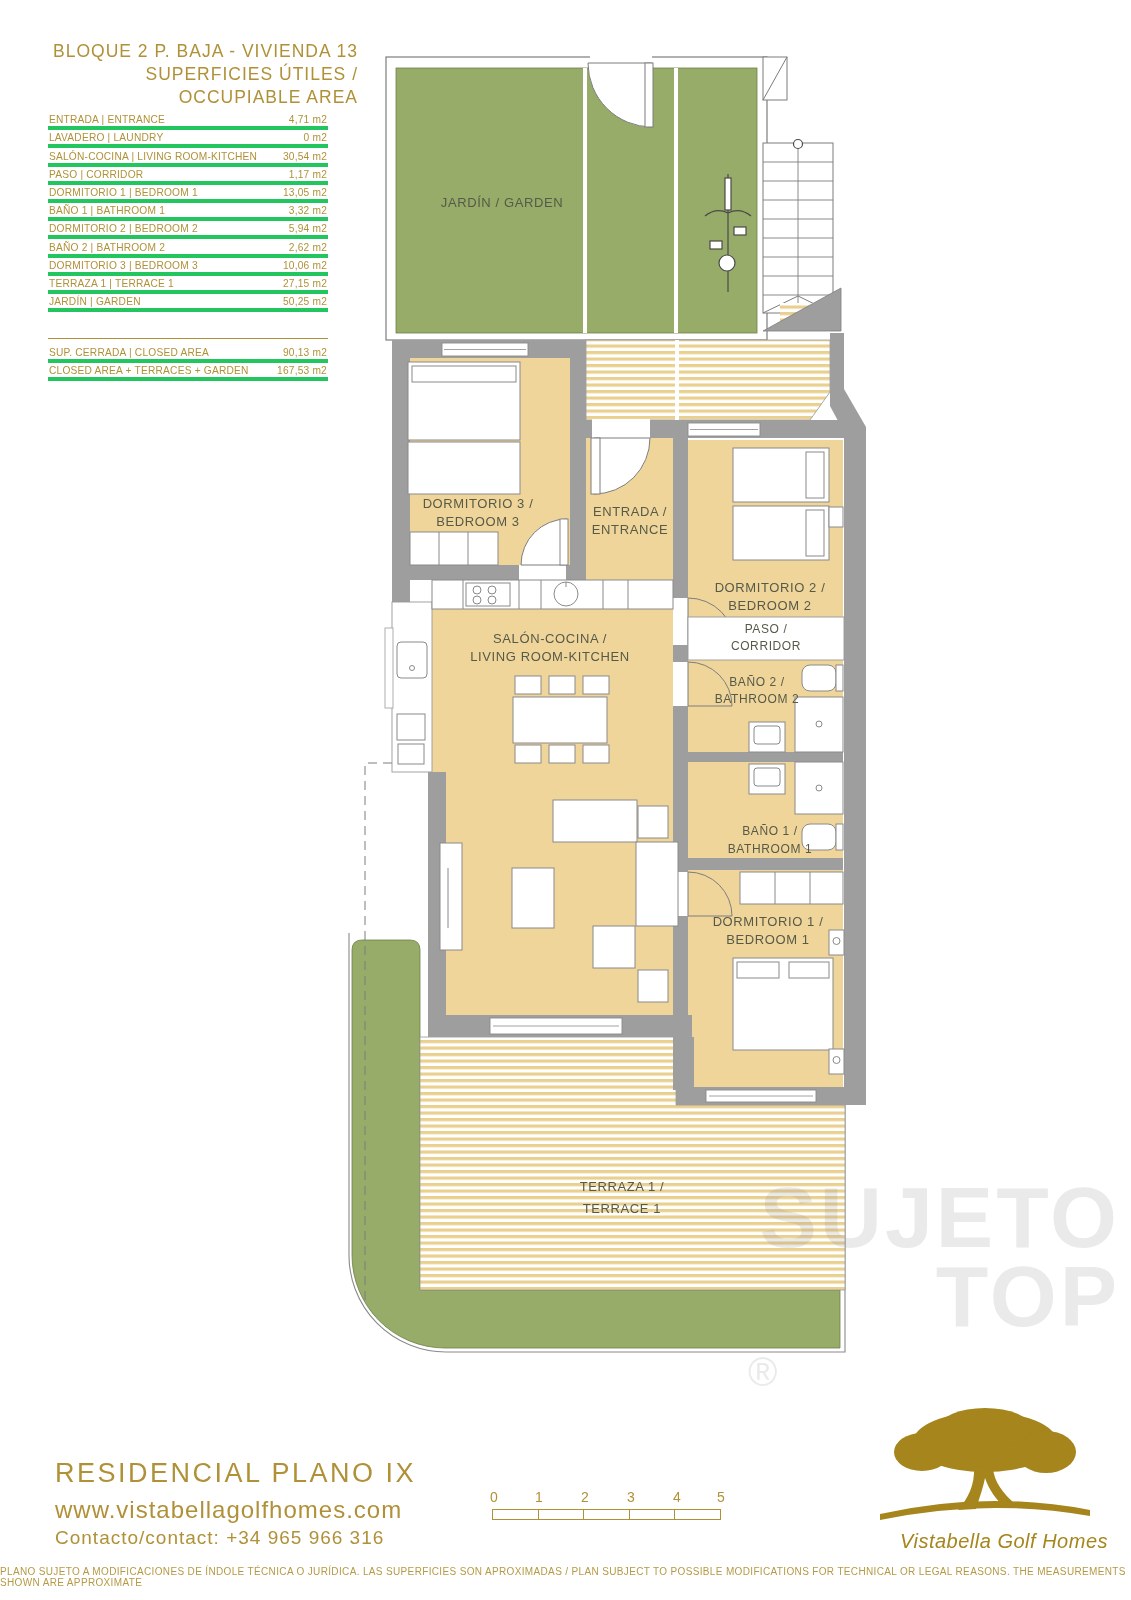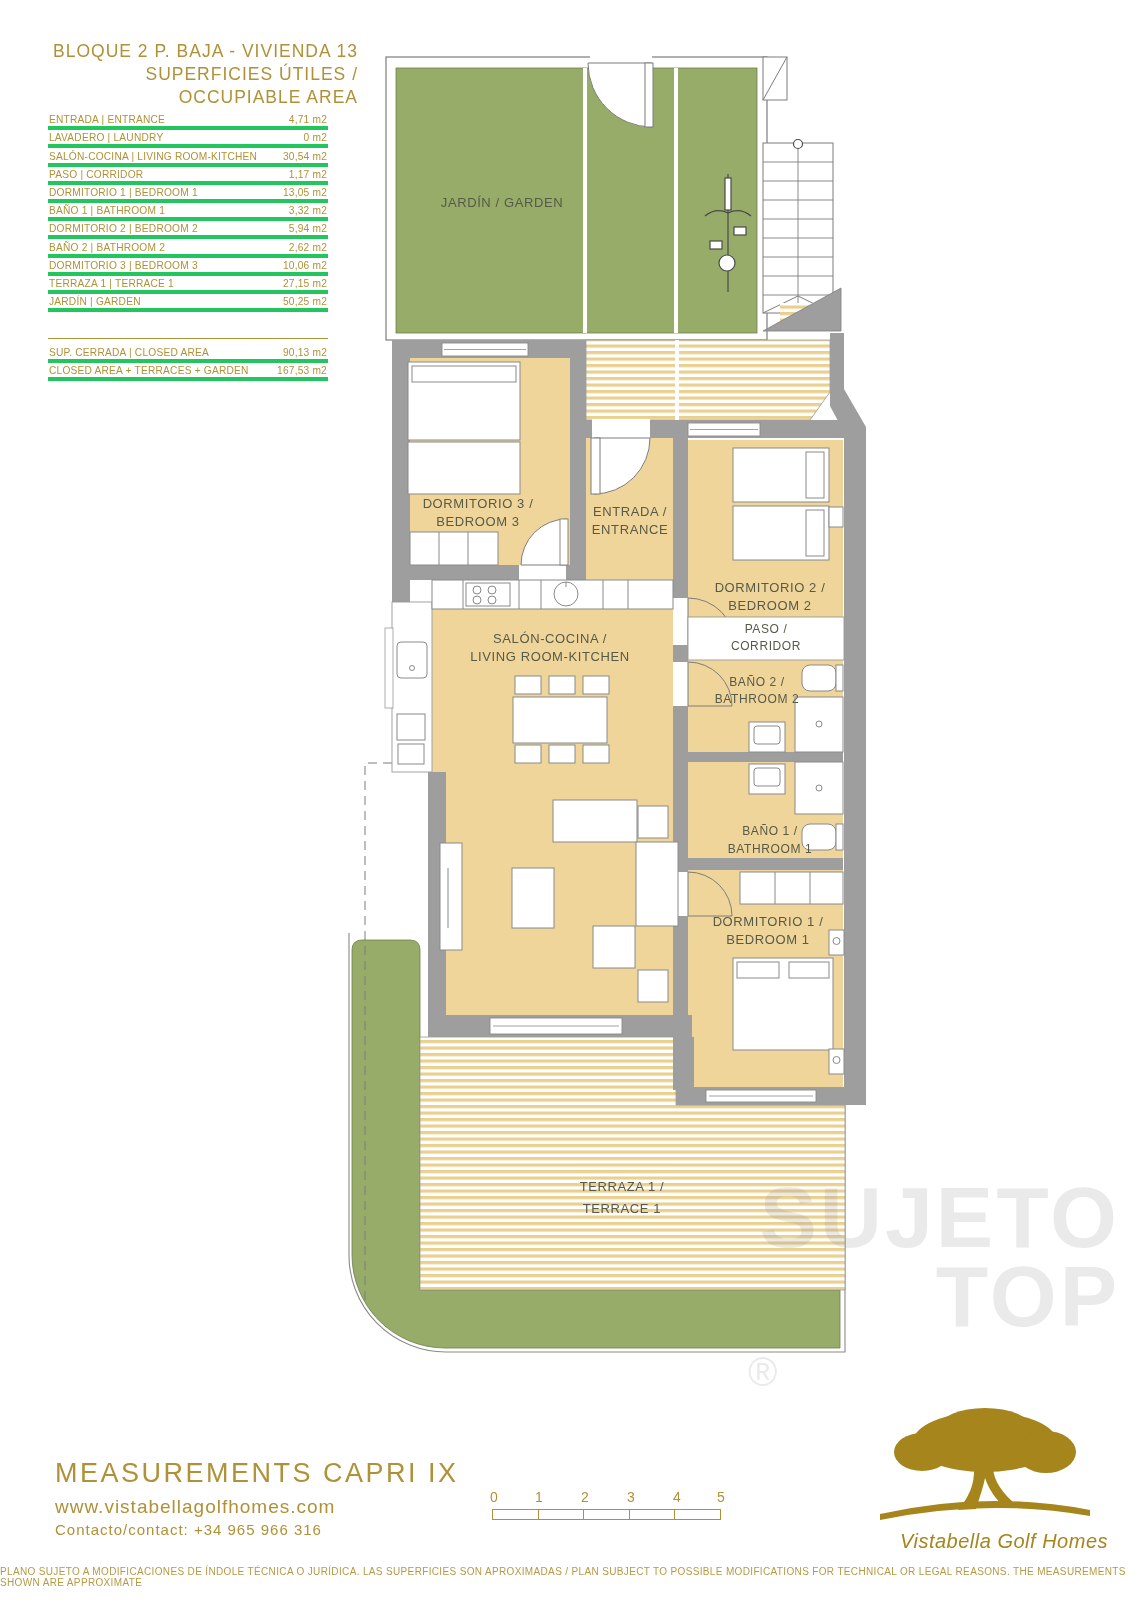--- a/index.html
+++ b/index.html
@@ -23,22 +23,22 @@
   .rlabel-s{font-size:12px;}
   
   .watermark{position:absolute;left:700px;top:1178px;width:420px;text-align:right;
         font-size:86px;font-weight:700;line-height:.92;letter-spacing:3px;
         color:rgba(150,150,150,0.20);pointer-events:none;}
   .watermark .reg{position:absolute;left:48px;top:176px;font-size:40px;font-weight:400;
         letter-spacing:0;}
   
   .footer-left{position:absolute;left:55px;top:1458px;color:#B09138;}
   .footer-left .proj{font-size:27px;letter-spacing:2.5px;}
-  .footer-left .web{font-size:19px;letter-spacing:1px;margin-top:7px;}
-  .footer-left .contact{font-size:15px;letter-spacing:1px;margin-top:3px;}
+  .footer-left .web{font-size:24px;letter-spacing:1px;margin-top:7px;}
+  .footer-left .contact{font-size:19px;letter-spacing:1px;margin-top:3px;}
   .scalebar{position:absolute;left:492px;top:1489px;width:231px;height:34px;color:#B09138;}
   .scalebar .num{position:absolute;top:0;font-size:14px;transform:translateX(-50%);}
   .scalebar .bar{position:absolute;left:0;top:20px;width:229px;height:11px;display:flex;}
   .scalebar .cell{flex:1;border:1px solid #B09138;border-left:none;}
   .scalebar .cell:first-child{border-left:1px solid #B09138;}
   .logo{position:absolute;left:862px;top:1392px;width:246px;text-align:right;font-style:italic;}
   .logo .brand{color:#A5851C;font-size:20px;letter-spacing:.5px;margin-top:2px;}
   .disclaimer{position:absolute;left:0;top:1566px;width:1131px;
         color:#B59A45;font-size:10px;letter-spacing:.35px;}
 </style>
@@ -365,21 +365,21 @@
     </g>
   </svg>
 
   <div class="watermark">
     <div>SUJETO</div>
     <div>TOP</div>
     <span class="reg">®</span>
   </div>
 
   <div class="footer-left">
-    <div class="proj">MEASUREMENTS CAPRI IX</div>
+    <div class="proj">RESIDENCIAL PLANO IX</div>
     <div class="web">www.vistabellagolfhomes.com</div>
     <div class="contact">Contacto/contact: +34 965 966 316</div>
   </div>
 
   <div class="scalebar">
     <span class="num" style="left:2px">0</span>
     <span class="num" style="left:47px">1</span>
     <span class="num" style="left:93px">2</span>
     <span class="num" style="left:139px">3</span>
     <span class="num" style="left:185px">4</span>

